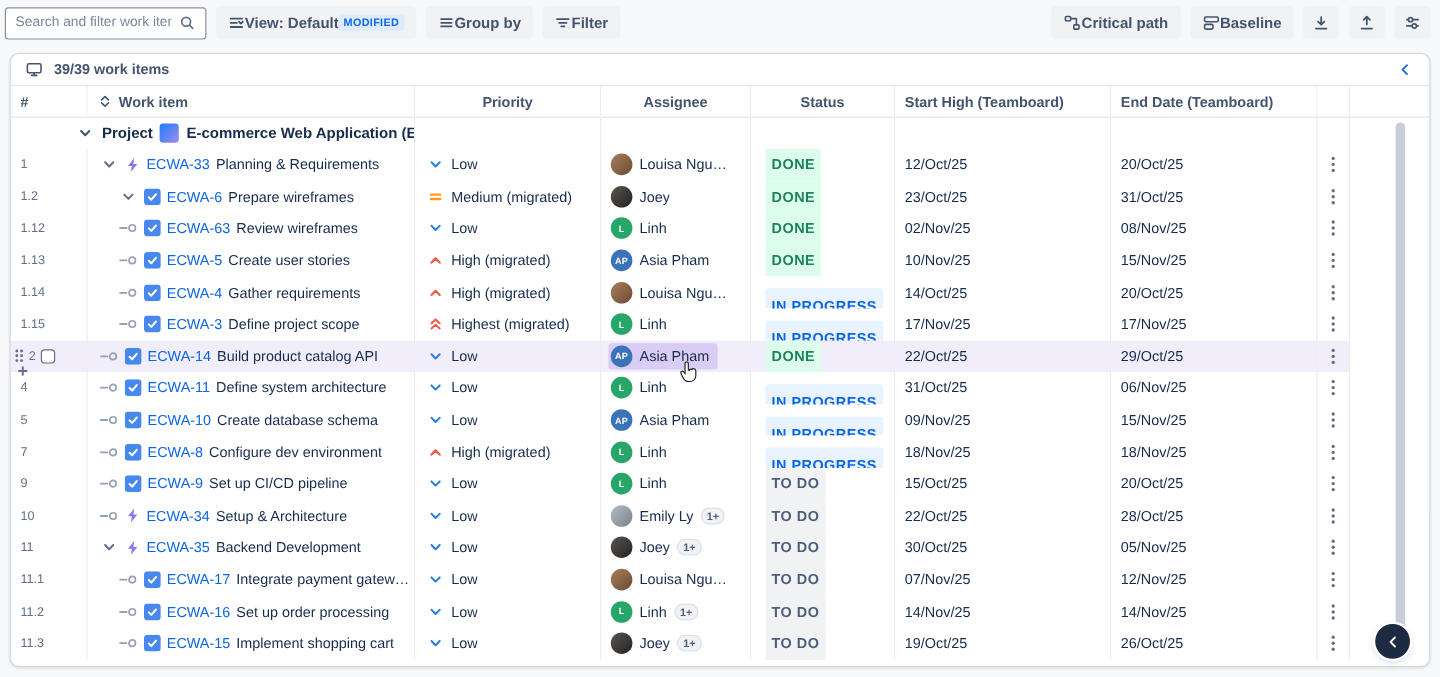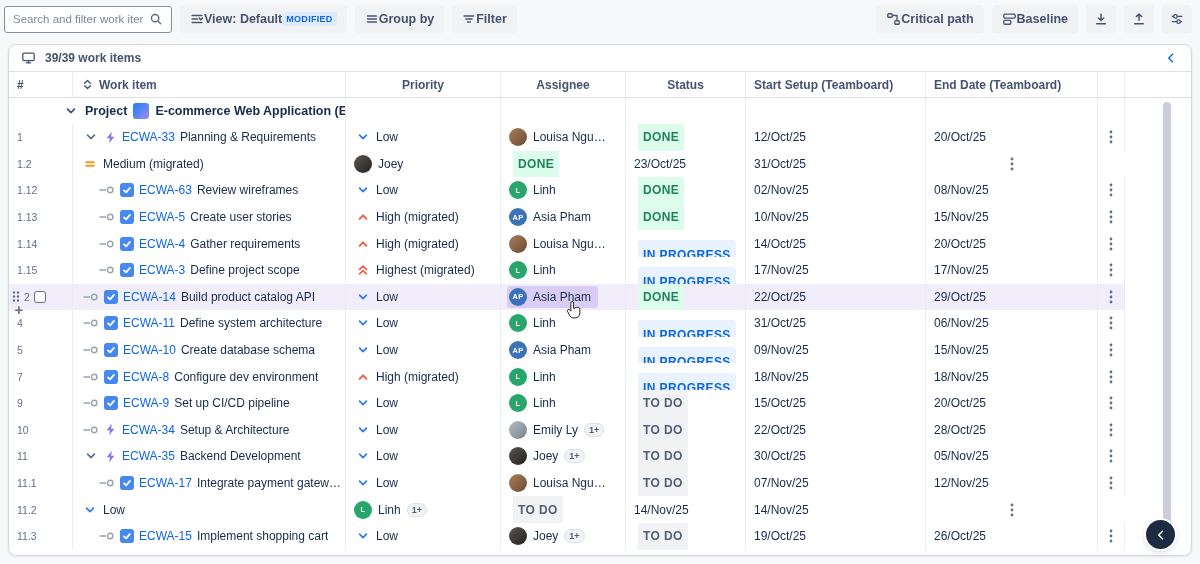--- a/index.html
+++ b/index.html
@@ -201,21 +201,21 @@
       <div class="cell hcell center">
         <span>Priority</span>
       </div>
       <div class="cell hcell center">
         <span>Assignee</span>
       </div>
       <div class="cell hcell center">
         <span>Status</span>
       </div>
       <div class="cell hcell">
-        <span>Start Setup (Teamboard)</span>
+        <span>Start High (Teamboard)</span>
       </div>
       <div class="cell hcell">
         <span>End Date (Teamboard)</span>
       </div>
       <div class="cell hcell"></div>
       <div class="cell hcell noborder colfill"></div>
     </div>
 
   <div class="grid-row group-row">
     <div class="cell group-cell">
@@ -287,20 +287,35 @@
               <circle cx="2" cy="12" r="1.4"></circle>
             </svg>
           </span>
         </div>
         <div class="cell noborder colfill"></div>
       </div>
       <div class="grid-row body-row">
         <div class="cell c-num">
           <span>1.2</span>
         </div>
+        <div class="cell c-work" style="padding-left: 26px;">
+          <span class="lead">
+            <svg width="12" height="12" viewBox="0 0 12 12" fill="none">
+              <path d="M2.6 4.2 6 7.7 9.4 4.2" stroke="#626F86" stroke-width="1.7" stroke-linecap="round" stroke-linejoin="round"></path>
+            </svg>
+          </span>
+          <span class="type-ic">
+            <svg width="14" height="14" viewBox="0 0 14 14">
+              <rect width="14" height="14" rx="3" fill="#4688EC"></rect>
+              <path d="M4 7.3 6.1 9.4 10 4.9" stroke="#fff" stroke-width="1.7" fill="none" stroke-linecap="round" stroke-linejoin="round"></path>
+            </svg>
+          </span>
+          <a class="wi-key">ECWA-6</a>
+          <span class="wi-sum">Prepare wireframes</span>
+        </div>
         <div class="cell c-prio">
           <span class="prio-ic">
             <svg width="12" height="12" viewBox="0 0 12 12" fill="none">
               <path d="M2.2 4.2h7.6M2.2 7.8h7.6" stroke="#FF991F" stroke-width="2" stroke-linecap="round"></path>
             </svg>
           </span>
           <span class="prio-label">Medium (migrated)</span>
         </div>
         <div class="cell c-asg">
           <span class="asg-wrap">
@@ -983,20 +998,36 @@
               <circle cx="2" cy="12" r="1.4"></circle>
             </svg>
           </span>
         </div>
         <div class="cell noborder colfill"></div>
       </div>
       <div class="grid-row body-row">
         <div class="cell c-num">
           <span>11.2</span>
         </div>
+        <div class="cell c-work" style="padding-left: 26px;">
+          <span class="lead">
+            <svg width="16" height="10" viewBox="0 0 16 10" fill="none">
+              <path d="M.5 5H7" stroke="#98A1B0" stroke-width="1.5"></path>
+              <circle cx="11.2" cy="5" r="2.7" stroke="#98A1B0" stroke-width="1.4"></circle>
+            </svg>
+          </span>
+          <span class="type-ic">
+            <svg width="14" height="14" viewBox="0 0 14 14">
+              <rect width="14" height="14" rx="3" fill="#4688EC"></rect>
+              <path d="M4 7.3 6.1 9.4 10 4.9" stroke="#fff" stroke-width="1.7" fill="none" stroke-linecap="round" stroke-linejoin="round"></path>
+            </svg>
+          </span>
+          <a class="wi-key">ECWA-16</a>
+          <span class="wi-sum">Set up order processing</span>
+        </div>
         <div class="cell c-prio">
           <span class="prio-ic">
             <svg width="12" height="12" viewBox="0 0 12 12" fill="none">
               <path d="M2.6 4.2 6 7.7 9.4 4.2" stroke="#2E7CE6" stroke-width="1.7" stroke-linecap="round" stroke-linejoin="round"></path>
             </svg>
           </span>
           <span class="prio-label">Low</span>
         </div>
         <div class="cell c-asg">
           <span class="asg-wrap">

